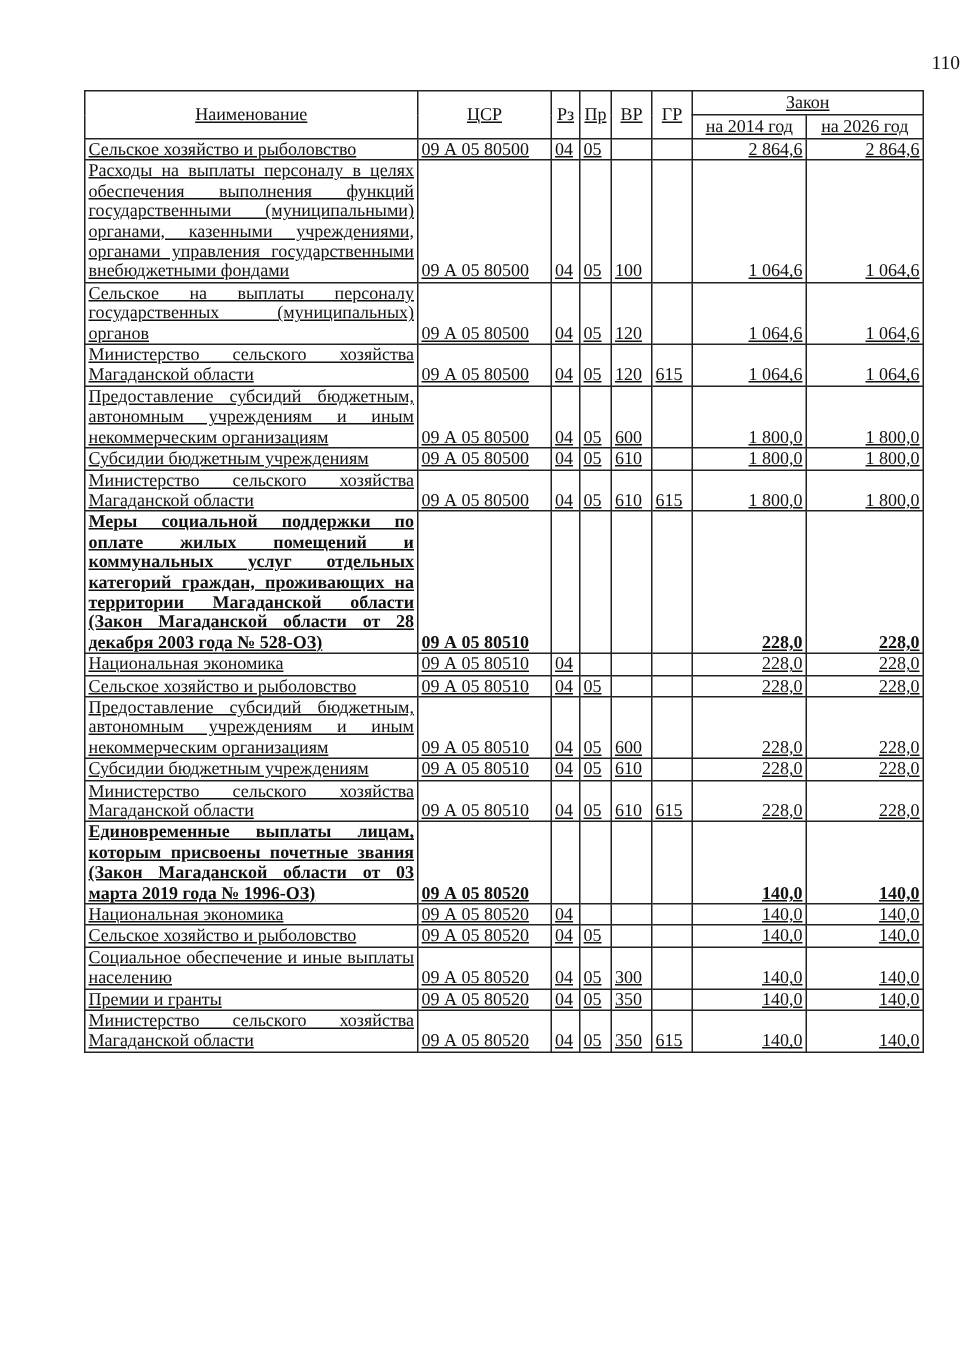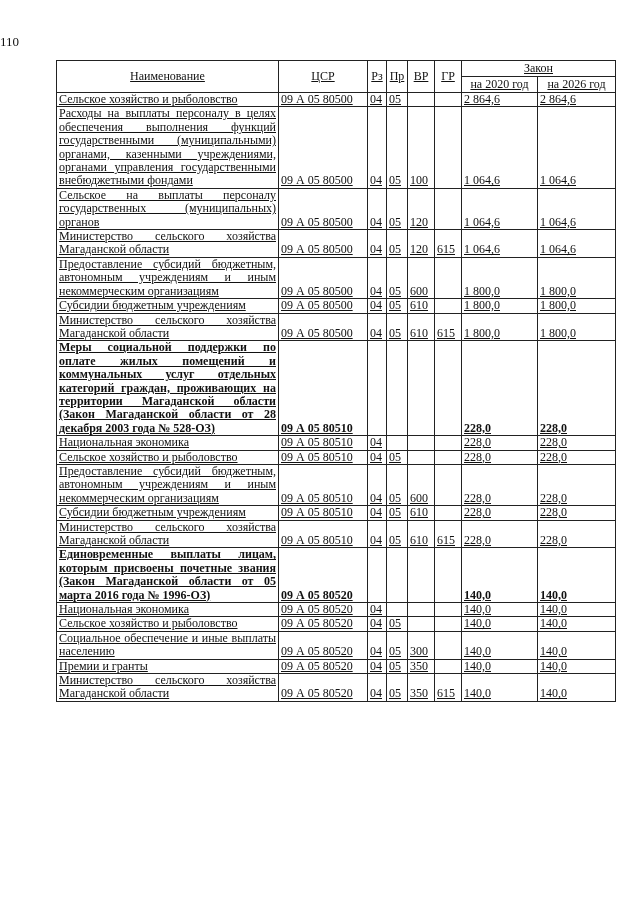--- a/index.html
+++ b/index.html
@@ -1,23 +1,23 @@
 <!DOCTYPE html>
 <html><head>
 <meta charset="utf-8">
 <style>
   html,body{margin:0;padding:0;background:#fff;}
   body{width:640px;height:905px;position:relative;overflow:hidden;font-family:"Liberation Serif","DejaVu Serif",serif;color:#111;}
-  .page-num{position:absolute;top:34px;left:0;width:640px;text-align:left;font-size:13px;}
+  .page-num{position:absolute;top:34px;left:0;width:640px;text-align:right;font-size:13px;}
   table{position:absolute;left:56px;top:60px;border-collapse:collapse;table-layout:fixed;width:559px;font-size:12px;line-height:13.4px;text-decoration:underline;}
   td,th{border:1px solid #222;padding:0 2px;vertical-align:bottom;font-weight:normal;}
   th{vertical-align:middle;text-align:center;height:15px;padding:0;}
   td.name{text-align:justify;text-align-last:left;}
   td.c{text-align:left;padding-left:2px;white-space:nowrap;}
-  td.n{white-space:nowrap;}
+  td.n{text-align:right;white-space:nowrap;}
   tr.bold td{font-weight:bold;}
 </style>
 </head>
 <body>
 
 <div class="page-num">110</div>
 
 <table>
   <colgroup>
     <col style="width:222px">
@@ -33,21 +33,21 @@
     <tr>
       <th rowspan="2">Наименование</th>
       <th rowspan="2">ЦСР</th>
       <th rowspan="2">Рз</th>
       <th rowspan="2">Пр</th>
       <th rowspan="2">ВР</th>
       <th rowspan="2">ГР</th>
       <th colspan="2">Закон</th>
     </tr>
     <tr>
-      <th>на 2020 год</th>
+      <th>на 2014 год</th>
       <th>на 2026 год</th>
     </tr>
   </thead>
   <tbody id="tbody">
       <tr>
         <td class="name">Сельское хозяйство и рыболовство</td>
         <td class="c">09 А 05 80500</td>
         <td class="c">04</td>
         <td class="c">05</td>
         <td class="c"></td>
@@ -169,21 +169,21 @@
         <td class="name">Министерство сельского хозяйства Магаданской области</td>
         <td class="c">09 А 05 80510</td>
         <td class="c">04</td>
         <td class="c">05</td>
         <td class="c">610</td>
         <td class="c">615</td>
         <td class="n">228,0</td>
         <td class="n">228,0</td>
       </tr>
       <tr class="bold">
-        <td class="name">Единовременные выплаты лицам, которым присвоены почетные звания (Закон Магаданской области от 05 марта 2016 года № 1996-ОЗ)</td>
+        <td class="name">Единовременные выплаты лицам, которым присвоены почетные звания (Закон Магаданской области от 03 марта 2019 года № 1996-ОЗ)</td>
         <td class="c">09 А 05 80520</td>
         <td class="c"></td>
         <td class="c"></td>
         <td class="c"></td>
         <td class="c"></td>
         <td class="n">140,0</td>
         <td class="n">140,0</td>
       </tr>
       <tr>
         <td class="name">Национальная экономика</td>

